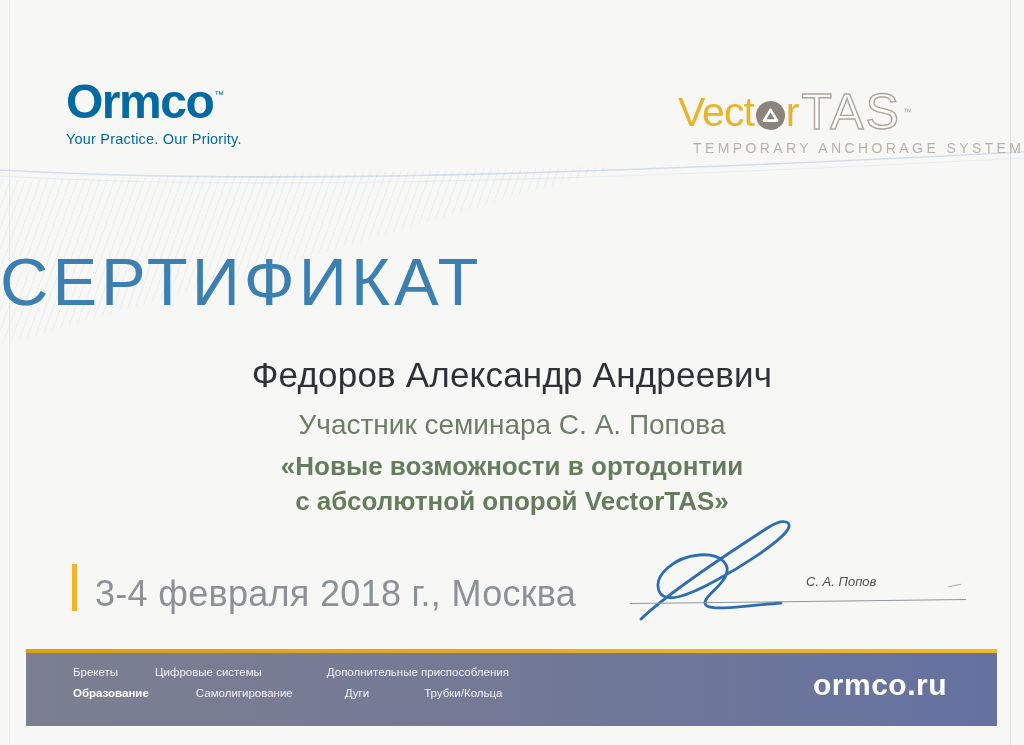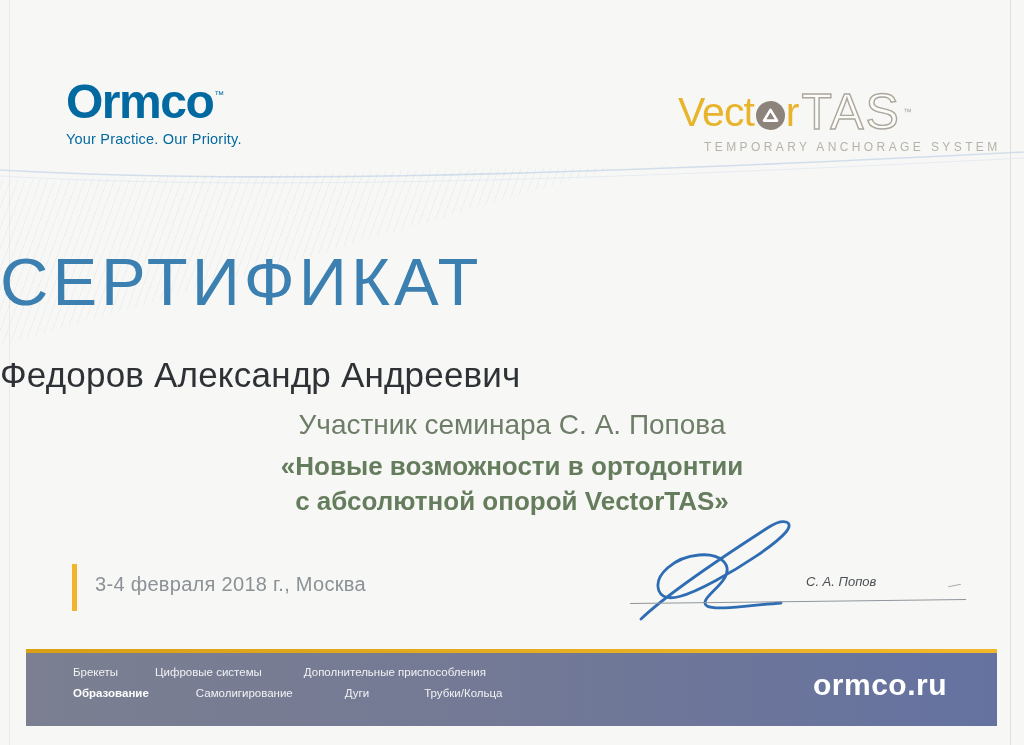--- a/index.html
+++ b/index.html
@@ -18,70 +18,70 @@
   .ormco-word { font-size:48px; font-weight:bold; letter-spacing:-1.5px; line-height:1; }
   .ormco-tm   { font-size:10px; vertical-align:20px; font-weight:normal; margin-left:1px; }
   .ormco-tagline { font-size:14.5px; font-weight:500; margin-top:5px; letter-spacing:.2px; }
 
   .vectortas-logo { position:absolute; left:678px; top:74px; width:270px; }
   .vt-row { display:flex; align-items:center;margin-top:13px; }
   .vt-vect, .vt-r { font-size:41px; color:#e7b42c; font-weight:500; letter-spacing:-1px; line-height:1; }
   .vt-o { width:29px; height:29px; border-radius:50%; background:#8c847a; display:flex; align-items:center; justify-content:center; margin:6px 1px 0 2px; }
   .vt-tas { font-size:50px; font-weight:300; letter-spacing:2px; line-height:1; color:#fbfbf8; -webkit-text-stroke:1.4px #aca69c; margin-left:3px; }
   .vt-tm { font-size:9px; color:#aca69c; vertical-align:30px; margin-left:2px; }
-  .vt-sub { font-size:12px; letter-spacing:3.4px; color:#b7b2a9; margin-top:3px; margin-left:26px; white-space:nowrap; }
+  .vt-sub { font-size:14px; letter-spacing:3.4px; color:#b7b2a9; margin-top:3px; margin-left:15px; white-space:nowrap; }
 
   
   .decor { position:absolute; left:0; top:146px; width:1024px; height:200px; pointer-events:none; }
   .decor svg { display:block; }
   .hatch {
     position:absolute; left:0; top:20px; width:620px; height:180px;
     background:repeating-linear-gradient(110deg, rgba(150,175,205,.14) 0 1px, rgba(0,0,0,0) 1px 7px);
     clip-path:polygon(0 8%, 100% 0, 0 100%);
     opacity:.8;
   }
 
   
   .cert-title {
     position:absolute; left:0; top:243px; width:100%; text-align:left;
     font-size:67px; font-weight:100; letter-spacing:4px; color:#3c7fb1;
   }
   .recipient {
-    position:absolute; left:0; top:355px; width:100%; text-align:left;
+    position:absolute; left:0; top:355px; width:100%; text-align:center;
     font-size:35px; color:#2e3236; letter-spacing:.2px;
   }
   .subtitle {
     position:absolute; left:0; top:409px; width:100%; text-align:center;
     font-size:28px; color:#6e7d68;
   }
   .seminar {
     position:absolute; left:0; top:449px; width:100%; text-align:center;
     font-size:26px; font-weight:bold; color:#657c5d; line-height:1.35;
   }
 
   
   .date-bar { position:absolute; left:72px; top:564px; width:5px; height:47px; background:#f1b42c; }
-  .date-text { position:absolute; left:95px; top:573px; font-size:20px; color:#8b9197; letter-spacing:.3px; }
+  .date-text { position:absolute; left:95px; top:573px; font-size:36px; color:#8b9197; letter-spacing:.3px; }
 
   
   .sig-svg { position:absolute; left:623px; top:515px; }
   .sig-line { position:absolute; left:630px; top:601px; width:336px; height:0; border-top:1.3px solid #8f969c; transform:rotate(-0.7deg); }
   .sig-tick { position:absolute; left:948px; top:585px; width:13px; height:0; border-top:1px solid #a7adb2; transform:rotate(-12deg); }
   .signer { position:absolute; left:806px; top:574px; font-size:13px; font-style:italic; color:#4b5055; }
 
   
   .footer { position:absolute; left:26px; top:649px; width:971px; height:77px; }
   .footer-gold { height:4px; background:linear-gradient(90deg,#d9a016,#f2b82a); }
   .footer-band { height:73px; background:linear-gradient(90deg,#7b7f91 0%, #747a95 45%, #6572a0 100%); position:relative; }
   .footer-menu { position:absolute; left:47px; top:13px; font-size:11.5px; color:rgba(255,255,255,.9); }
   .footer-menu .row { display:flex; align-items:baseline; margin-bottom:9px; white-space:nowrap; }
   .menu-item { display:inline-block; }
   .menu-item.active { font-weight:bold; color:#ffffff; }
   .r1 .menu-item:nth-child(1){ margin-right:37px; }
-  .r1 .menu-item:nth-child(2){ margin-right:42px;text-align:center; }
+  .r1 .menu-item:nth-child(2){ margin-right:65px;text-align:center; }
   .r2 .menu-item:nth-child(1){ margin-right:47px; }
   .r2 .menu-item:nth-child(2){ margin-right:52px; }
   .r2 .menu-item:nth-child(3){ margin-right:55px; }
   .footer-site { position:absolute; right:50px; top:15px; font-size:30px; font-weight:600; color:#ffffff; letter-spacing:.5px; }
 </style>
 </head>
 <body>
 
 <div class="page">
 

